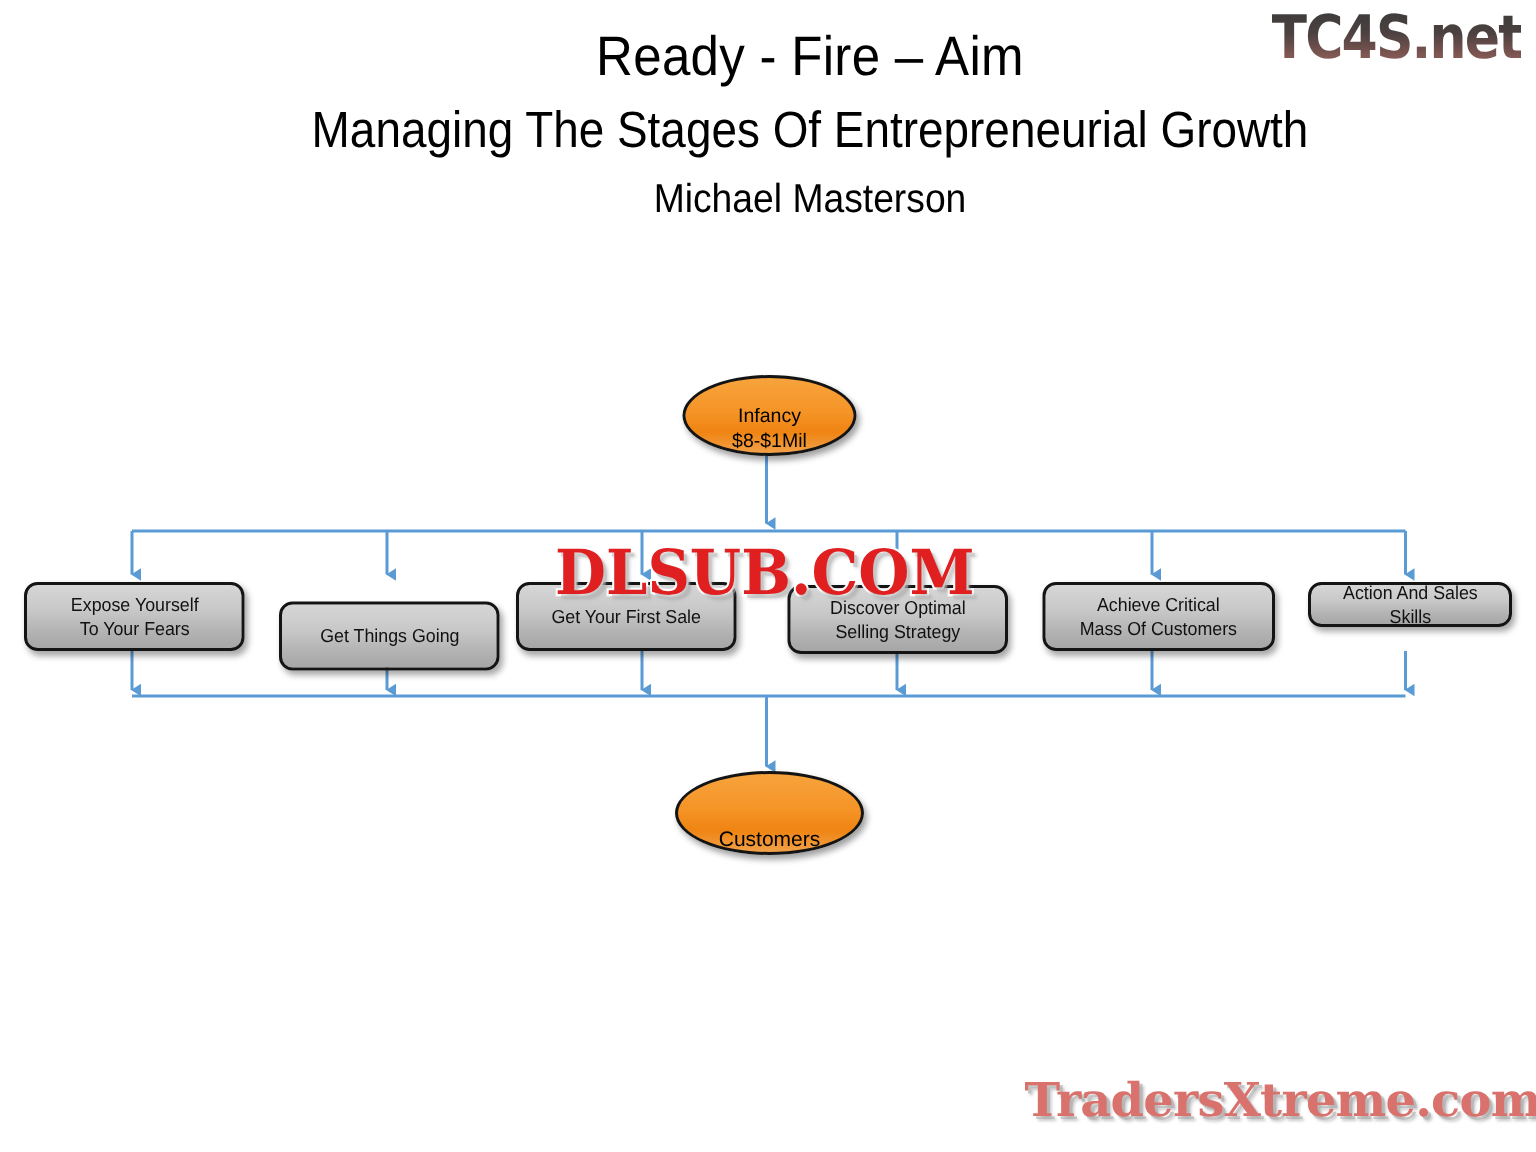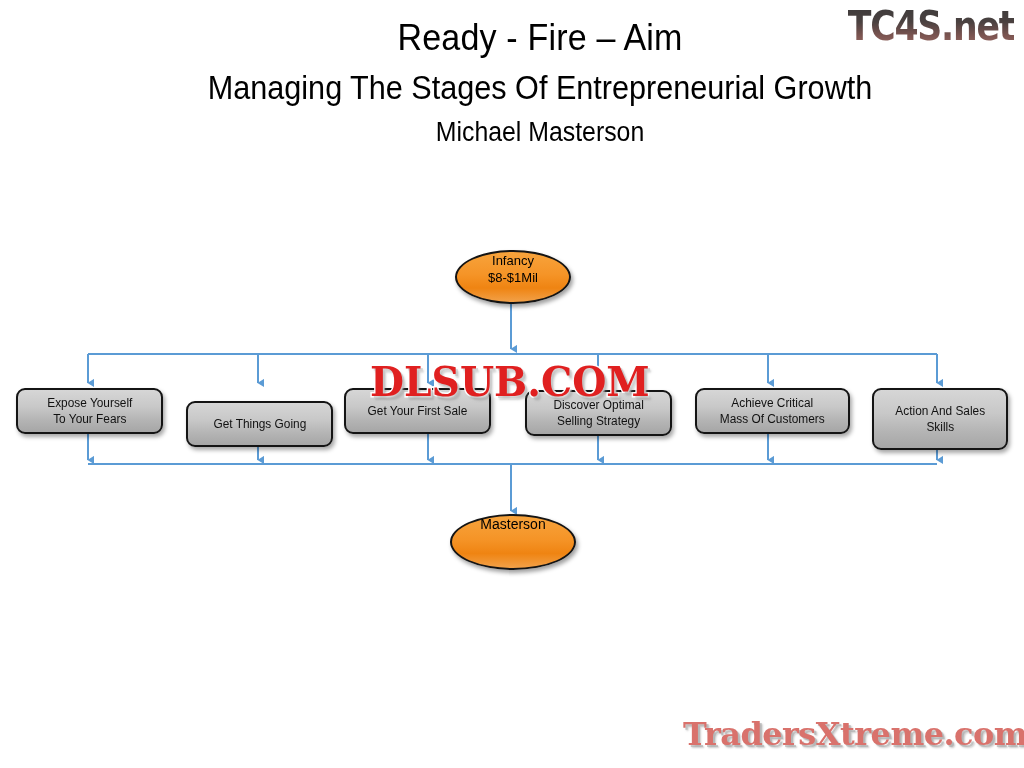--- a/index.html
+++ b/index.html
@@ -84,21 +84,21 @@
   }
 
   
   .oval {
     position: absolute;
     border-radius: 50%;
     background: linear-gradient(180deg, #f7a33c 0%, #f59427 45%, #ef8412 72%, #f2a149 100%);
     border: 2.5px solid #141414;
     box-shadow: 2px 3px 4px rgba(0,0,0,0.38);
     display: flex;
-    align-items: flex-start;
+    align-items: flex-end;
     justify-content: center;
     text-align: center;
     color: #000000;
     font-size: 13px;
     line-height: 17px;
   }
   #oval-infancy {
     left: 455px;
     top: 250px;
     width: 112px;
@@ -251,30 +251,30 @@
     </div>
   </div>
 
   <div class="node-box" style="left:695px; top:388px; width:155px; height:46px;">
     <div>
       <span class="node-text">Achieve Critical</span>
       <span class="node-text">Mass Of Customers</span>
     </div>
   </div>
 
-  <div class="node-box" style="left:872px; top:388px; width:136px; height:62px;">
+  <div class="node-box" style="left:872px; top:388px; width:136px; height:30px;">
     <div>
       <span class="node-text">Action And Sales</span>
       <span class="node-text">Skills</span>
     </div>
   </div>
 
   <div class="oval" id="oval-childhood">
     <div>
-      <span class="oval-text">Masterson</span>
+      <span class="oval-text">Customers</span>
     </div>
   </div>
 
   <div class="dlsub-watermark">
     <span>DLSUB.COM</span>
   </div>
 
   <div class="traders-watermark">
     <span>TradersXtreme.com</span>
   </div>

